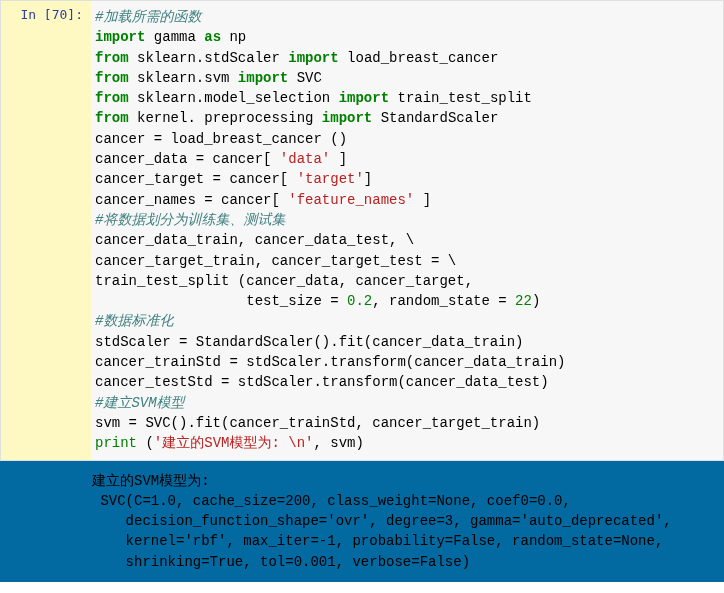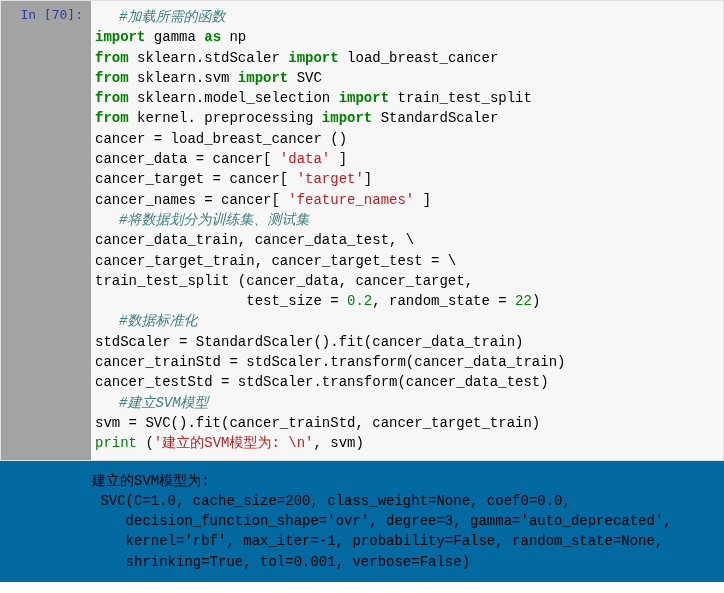--- a/index.html
+++ b/index.html
@@ -7,21 +7,21 @@
     padding: 0;
     font-family: "Microsoft YaHei", SimSun, monospace;
     font-size: 14px;
     background: #fff;
     width: 724px;
   }
   .cell {
     display: flex;
     align-items: flex-start;
     border: 1px solid #e0e0e0;
-    background: #a3a3a3;
+    background: #fef9c3;
   }
   .prompt {
     width: 90px;
     flex-shrink: 0;
     text-align: right;
     padding: 6px 8px 0 0;
     color: #303F9F;
     font-family: monospace;
     font-size: 13px;
     box-sizing: border-box;
@@ -40,21 +40,21 @@
   }
   .output-area {
     padding: 10px 8px 10px 92px;
     font-family: Consolas, SimSun, "Courier New", monospace;
     font-size: 14px;
     line-height: 1.45;
     white-space: pre-wrap;
     color: #000;
     background: #0369a1;
   }
-  .c-comment { color: #408080; font-style: italic; margin-left: 24px; }
+  .c-comment { color: #408080; font-style: italic; }
   .c-keyword { color: #008000; font-weight: bold; }
   .c-string  { color: #BA2121; }
   .c-number  { color: #008000; }
   .c-print   { color: #008000; text-align: center; }
 </style>
 </head>
 <body>
 
 <div class="cell">
   <div class="prompt"><span class="in-label">In</span> <span class="bracket">[</span><span>70</span><span class="bracket">]:</span></div>

